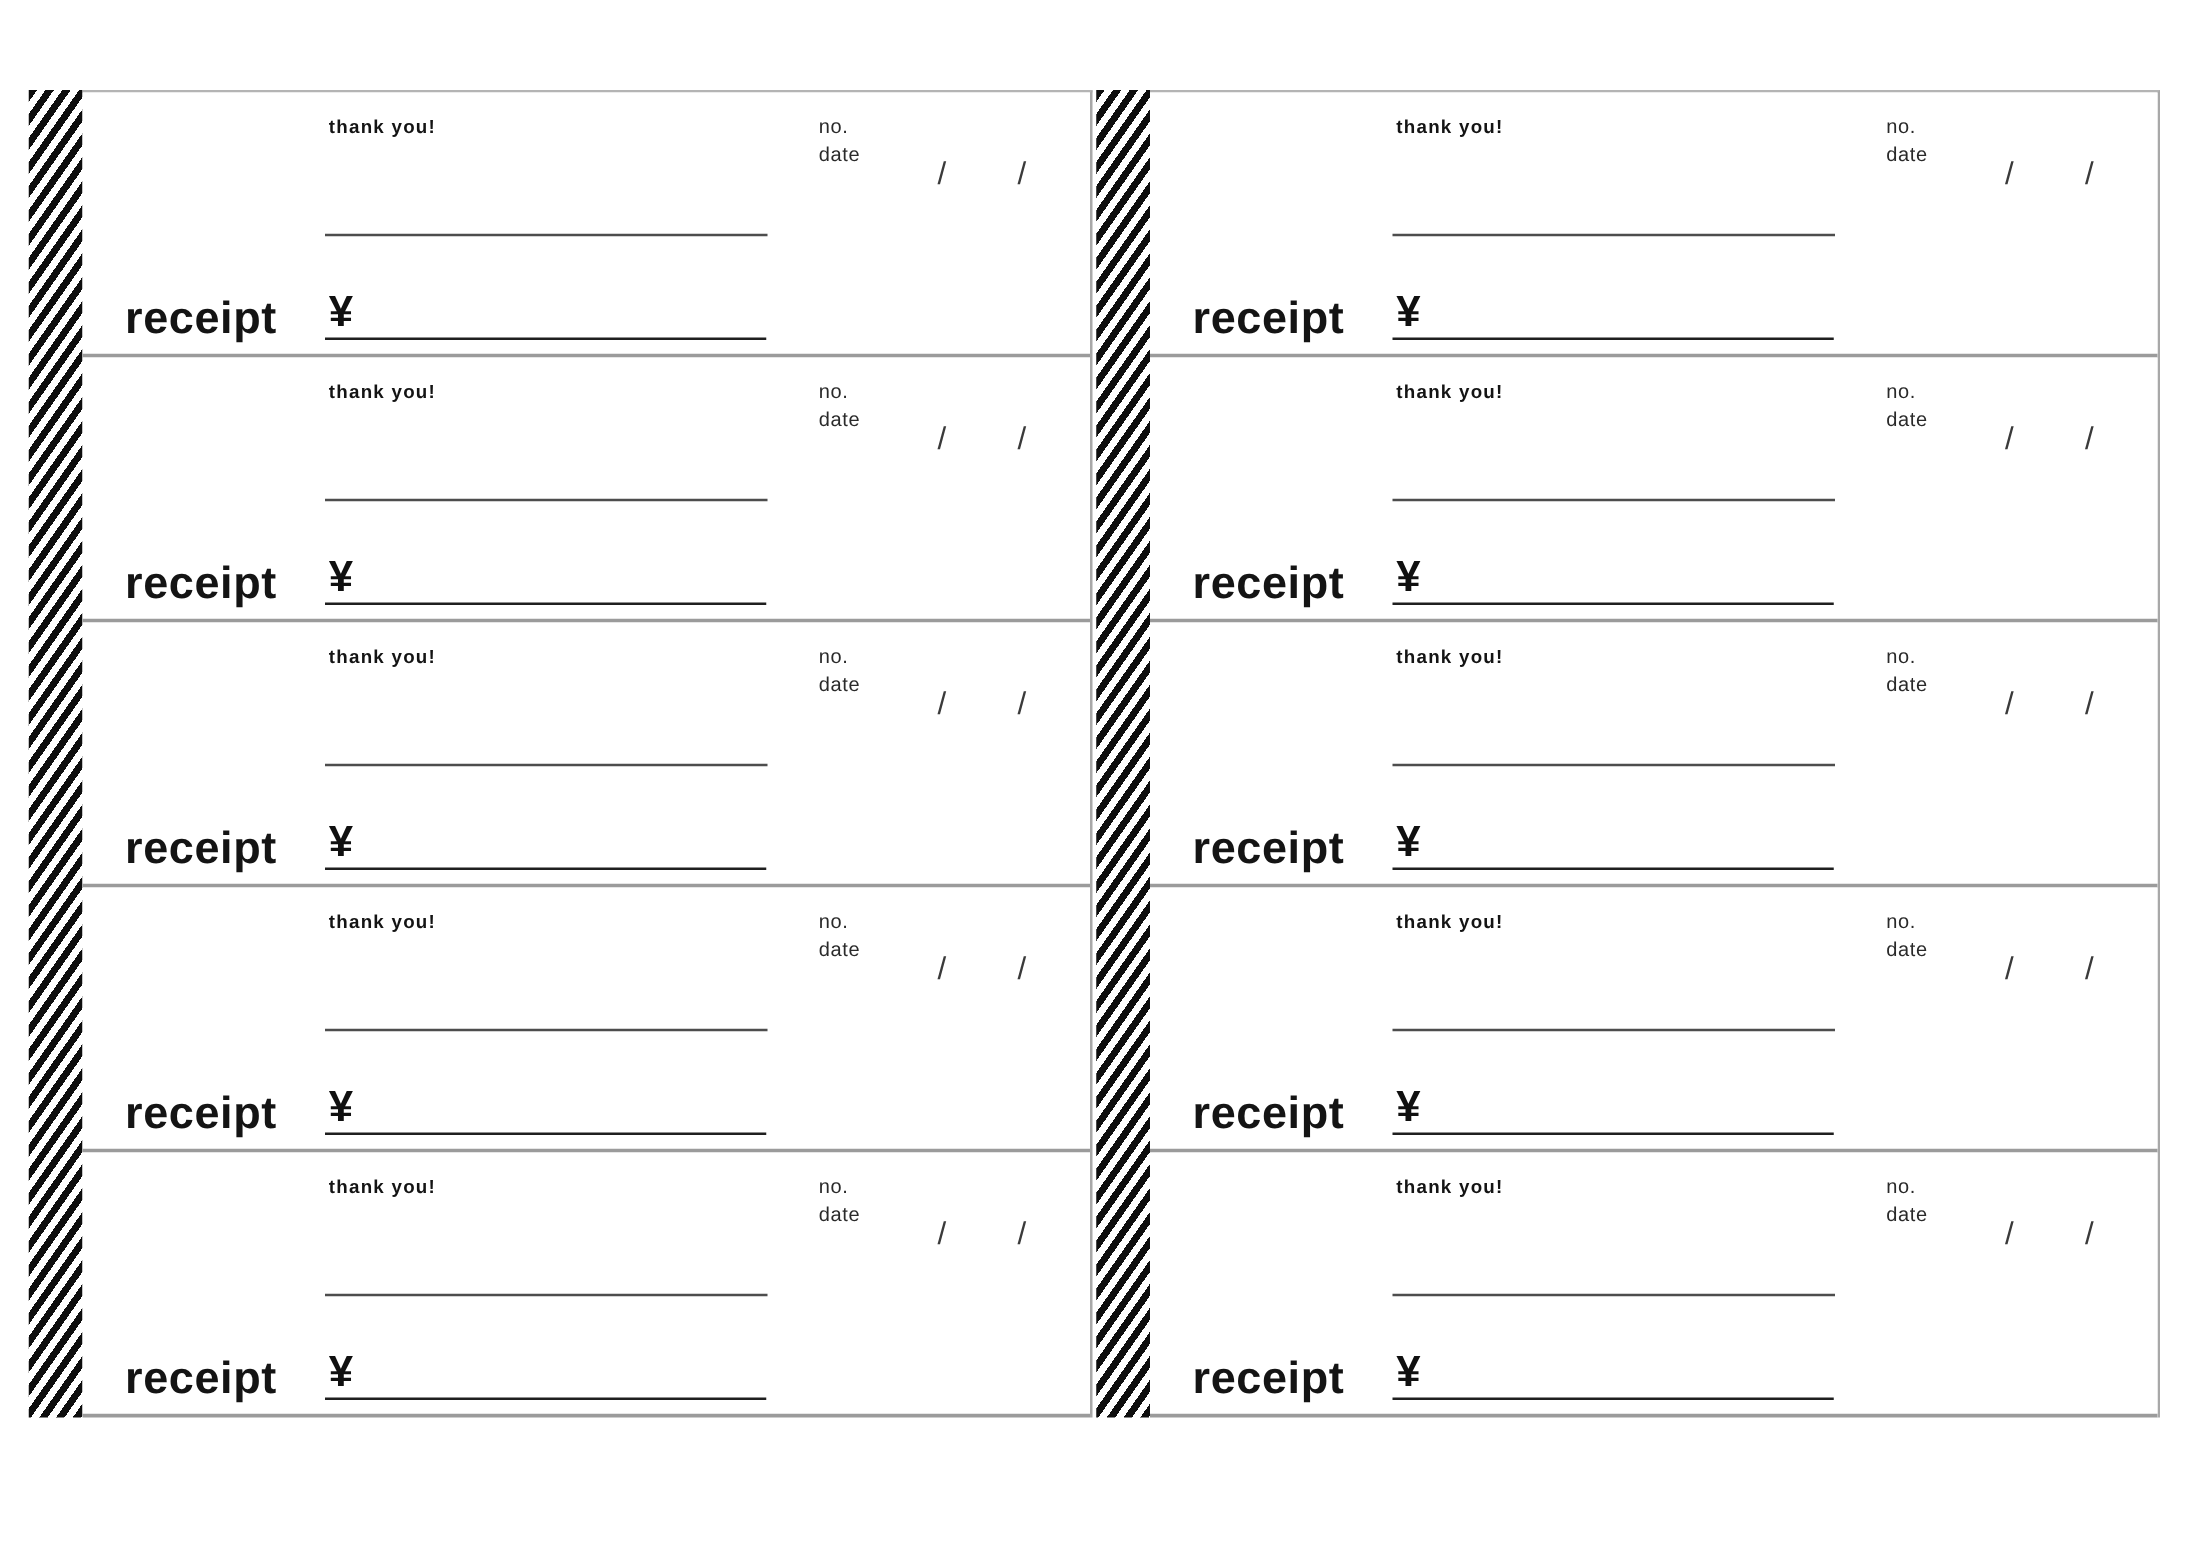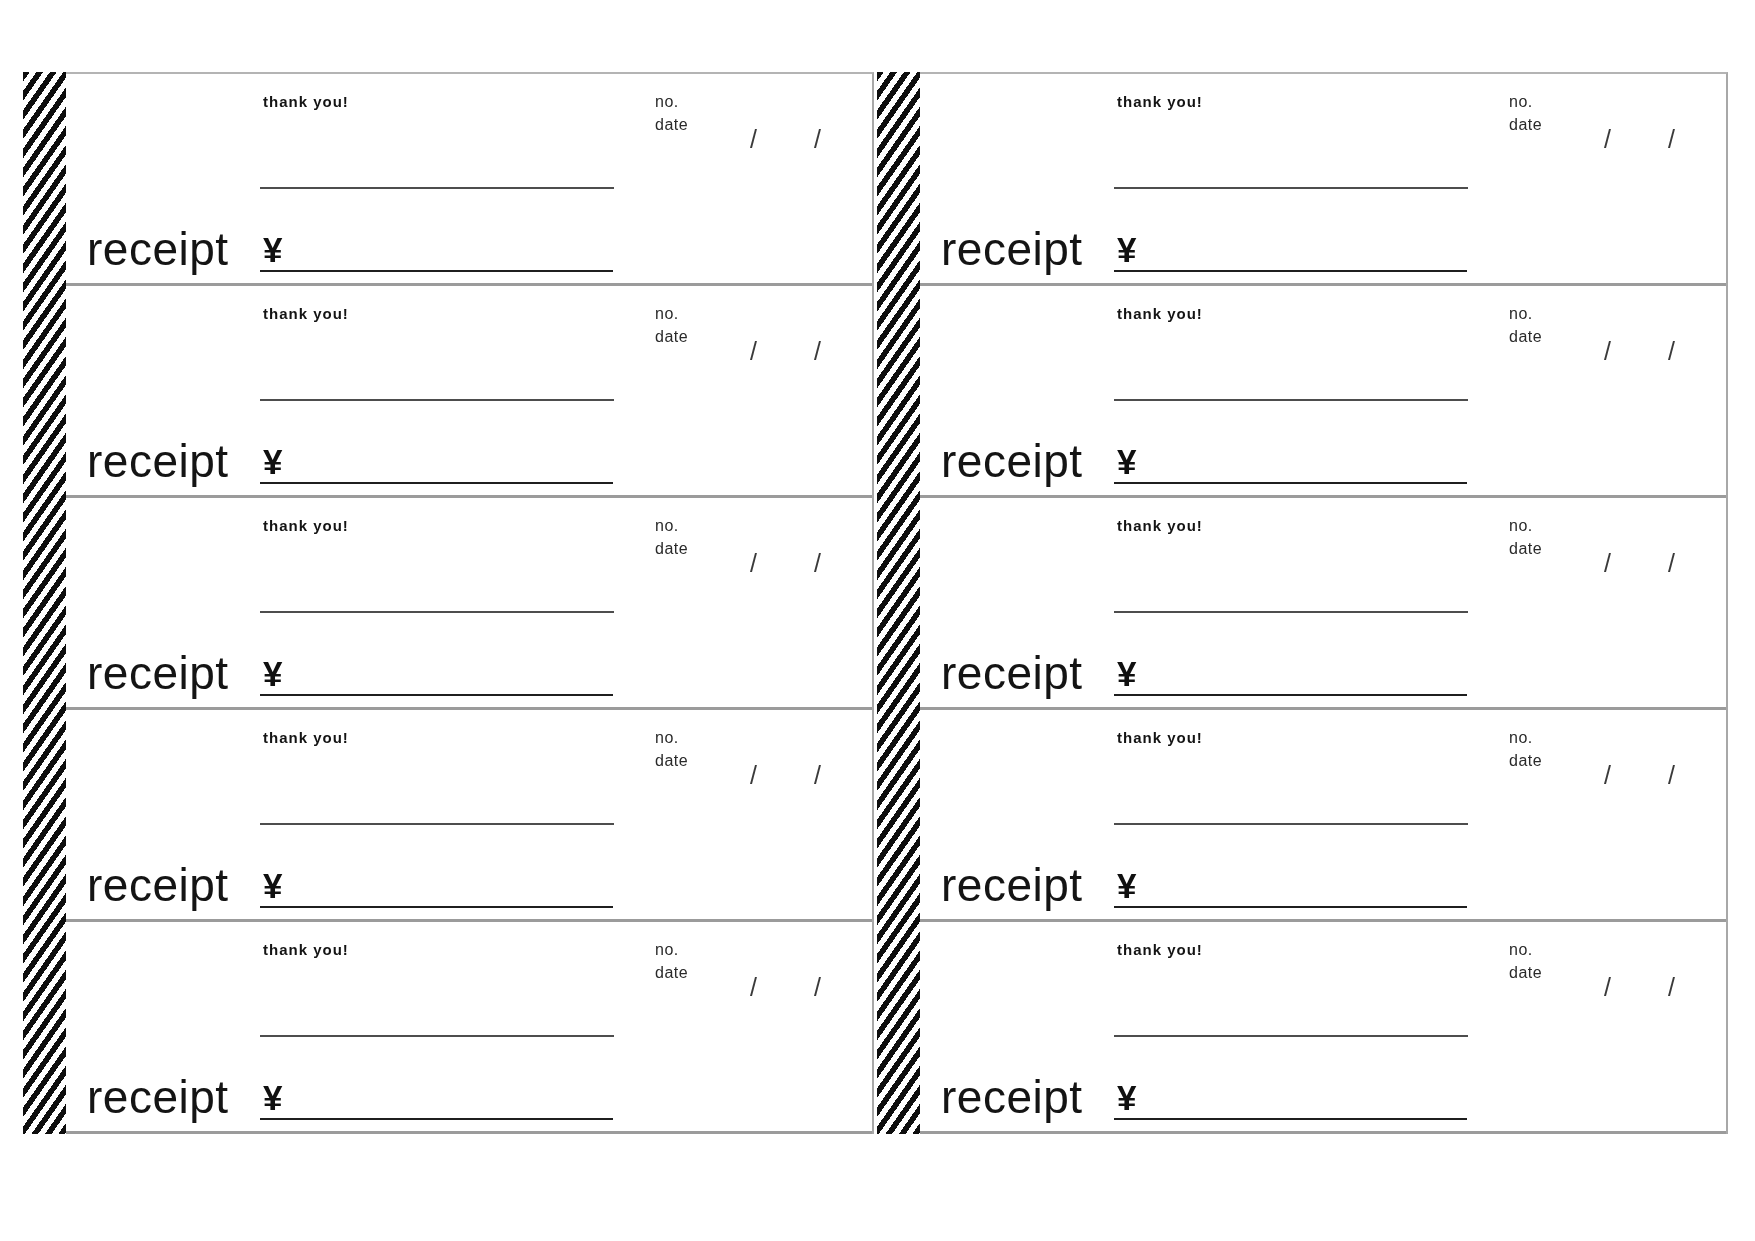--- a/index.html
+++ b/index.html
@@ -41,25 +41,25 @@
     border-right: 2px solid #a8a8a8;
   }
   .card {
     position: relative;
     height: 209px;
     border-bottom: 3px solid var(--card-border, #9b9b9b);
     background: #ffffff;
   }
   .brand {
     position: absolute;
-    left: 21px;
+    left: 34px;
     bottom: 11px;
-    font-size: 46px;
-    line-height: 1;
-    font-weight: normal;
+    font-size: 36px;
+    line-height: 1;
+    font-weight: bold;
     letter-spacing: 0.5px;
     color: var(--text, #121212);
   }
   .greeting {
     position: absolute;
     left: 197px;
     top: 20px;
     font-size: 15px;
     line-height: 1;
     font-weight: bold;

